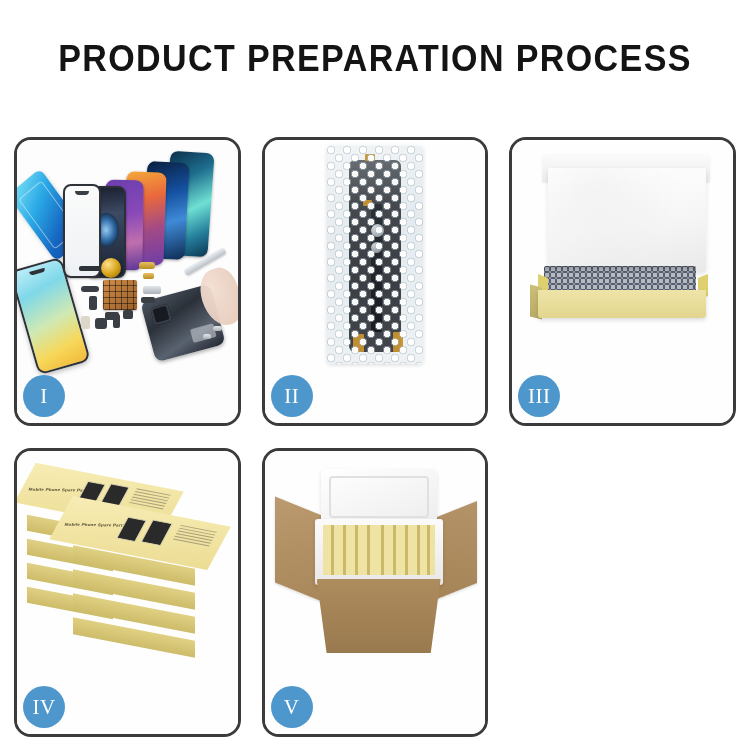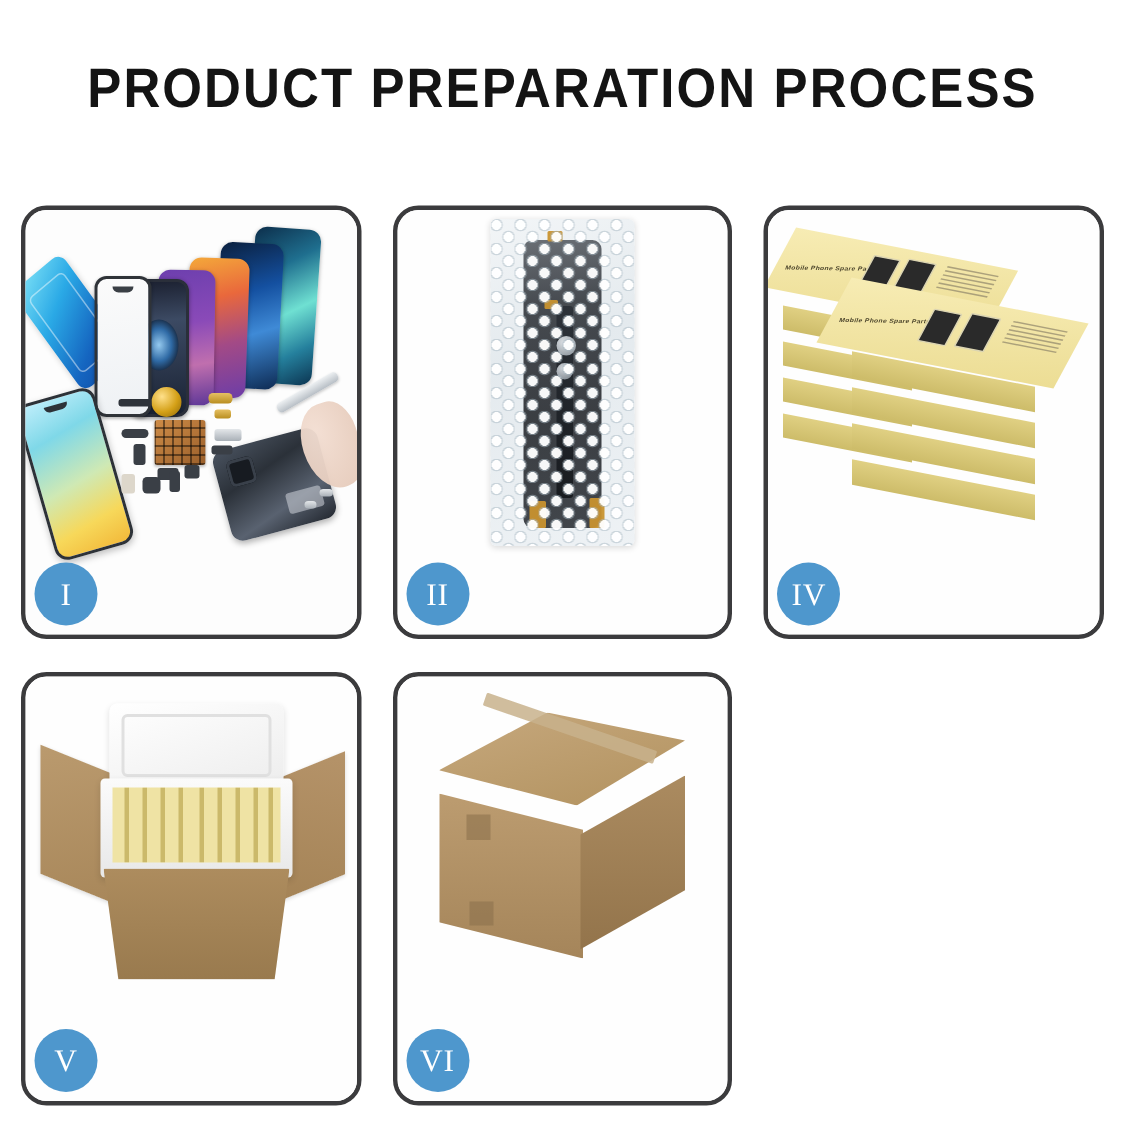--- a/index.html
+++ b/index.html
@@ -306,20 +306,33 @@
         <div class="conn" style="left:38px;top:8px;width:10px;height:7px;"></div>
         <div class="conn" style="left:36px;top:54px;width:9px;height:6px;"></div>
         <div class="conn" style="left:26px;top:188px;width:11px;height:18px;"></div>
         <div class="conn" style="left:66px;top:186px;width:10px;height:20px;"></div>
         <div class="bubbles"></div>
       </div>
     </div>
     <div class="badge">II</div>
   </div>
 
+  <div class="panel">
+    <div class="stage">
+      <div class="p3-bg"></div>
+      <div class="lid"></div>
+      <div class="foam"></div>
+      <div class="greybub"></div>
+      <div class="kraft-lipL"></div>
+      <div class="kraft-lipR"></div>
+      <div class="kraft-left"></div>
+      <div class="kraft-front"></div>
+    </div>
+    <div class="badge">III</div>
+  </div>
 
   <div class="panel">
     <div class="stage">
       <div class="p4-bg"></div>
 
       <div class="bx-side" style="left:10px;top:72px;width:86px;height:16px;transform:skewY(11deg);"></div>
       <div class="bx-side" style="left:10px;top:96px;width:86px;height:16px;transform:skewY(11deg);"></div>
       <div class="bx-side" style="left:10px;top:120px;width:86px;height:16px;transform:skewY(11deg);"></div>
       <div class="bx-side" style="left:10px;top:144px;width:86px;height:16px;transform:skewY(11deg);"></div>
 
@@ -377,26 +390,14 @@
           <i style="left:70px"></i>
         <i style="left:82px"></i>
           <i style="left:94px"></i>
           <i style="left:104px"></i>
       </div>
       <div class="cartonBody"></div>
     </div>
     <div class="badge">V</div>
   </div>
 
-  <div class="panel">
-    <div class="stage">
-      <div class="p6-bg"></div>
-      <div class="c-top"></div>
-      <div class="tape"></div>
-      <div class="c-front"></div>
-      <div class="c-right"></div>
-      <div class="tab1"></div>
-      <div class="tab2"></div>
-    </div>
-    <div class="badge">VI</div>
-  </div>
 
 </div>
 
 </body></html>

